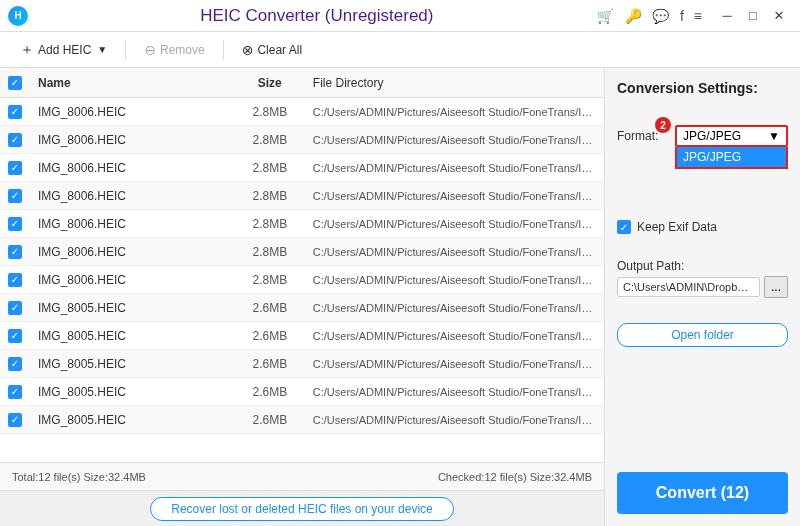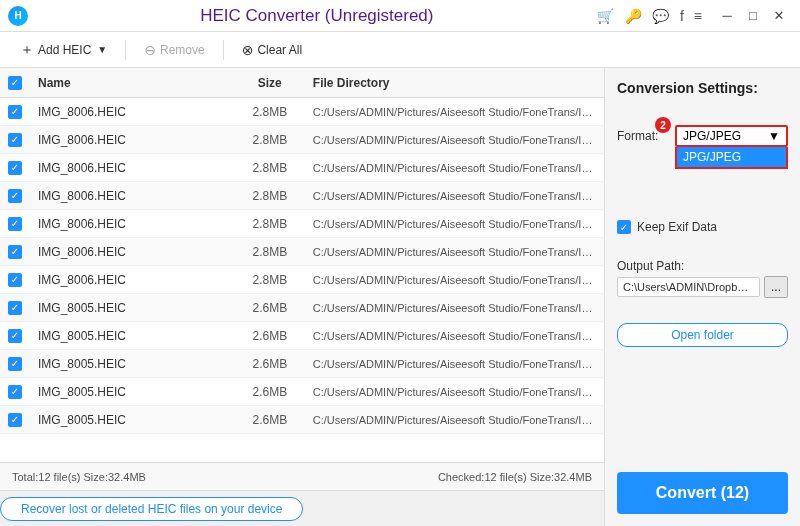--- a/index.html
+++ b/index.html
@@ -87,21 +87,21 @@
     .table-header {
       display: flex;
       background: #f8f8f8;
       border-bottom: 1px solid #ddd;
       height: 30px;
       align-items: center;
     }
     .th-check { width: 30px; text-align: center; }
     .th-name { flex: 2; padding: 0 8px; color: #333; font-weight: 600; }
     .th-size { width: 70px; text-align: center; color: #333; font-weight: 600; }
-    .th-dir { flex: 3; padding: 0 8px; color: #333; font-weight: 700; }
+    .th-dir { flex: 3; padding: 0 8px; color: #333; font-weight: 400; }
 
     
     .table-body {
       flex: 1;
       overflow-y: auto;
     }
     .table-row {
       display: flex;
       align-items: center;
       height: 28px;
@@ -137,20 +137,21 @@
       color: #555;
     }
 
     
     .bottom-bar {
       height: 36px;
       background: #f0f0f0;
       border-top: 1px solid #ddd;
       display: flex;
       align-items: center;
+      justify-content: center;
     }
     .recover-btn {
       border: 1px solid #1e90ff;
       border-radius: 14px;
       padding: 4px 20px;
       color: #1e90ff;
       background: #fff;
       font-size: 12px;
       cursor: pointer;
     }

